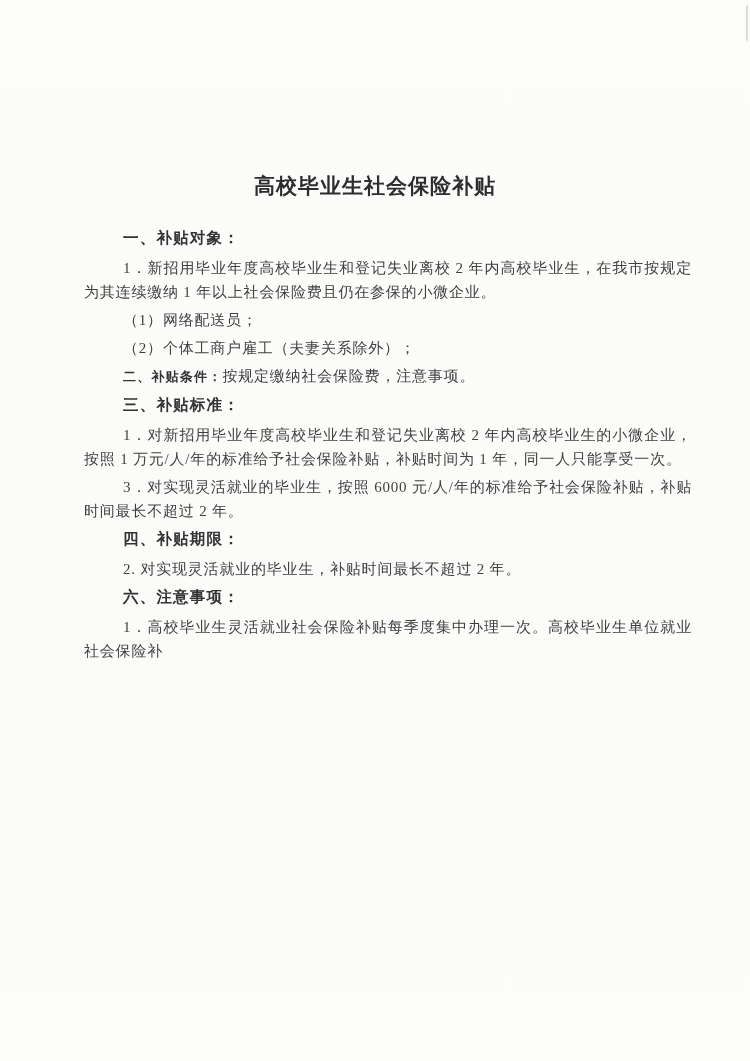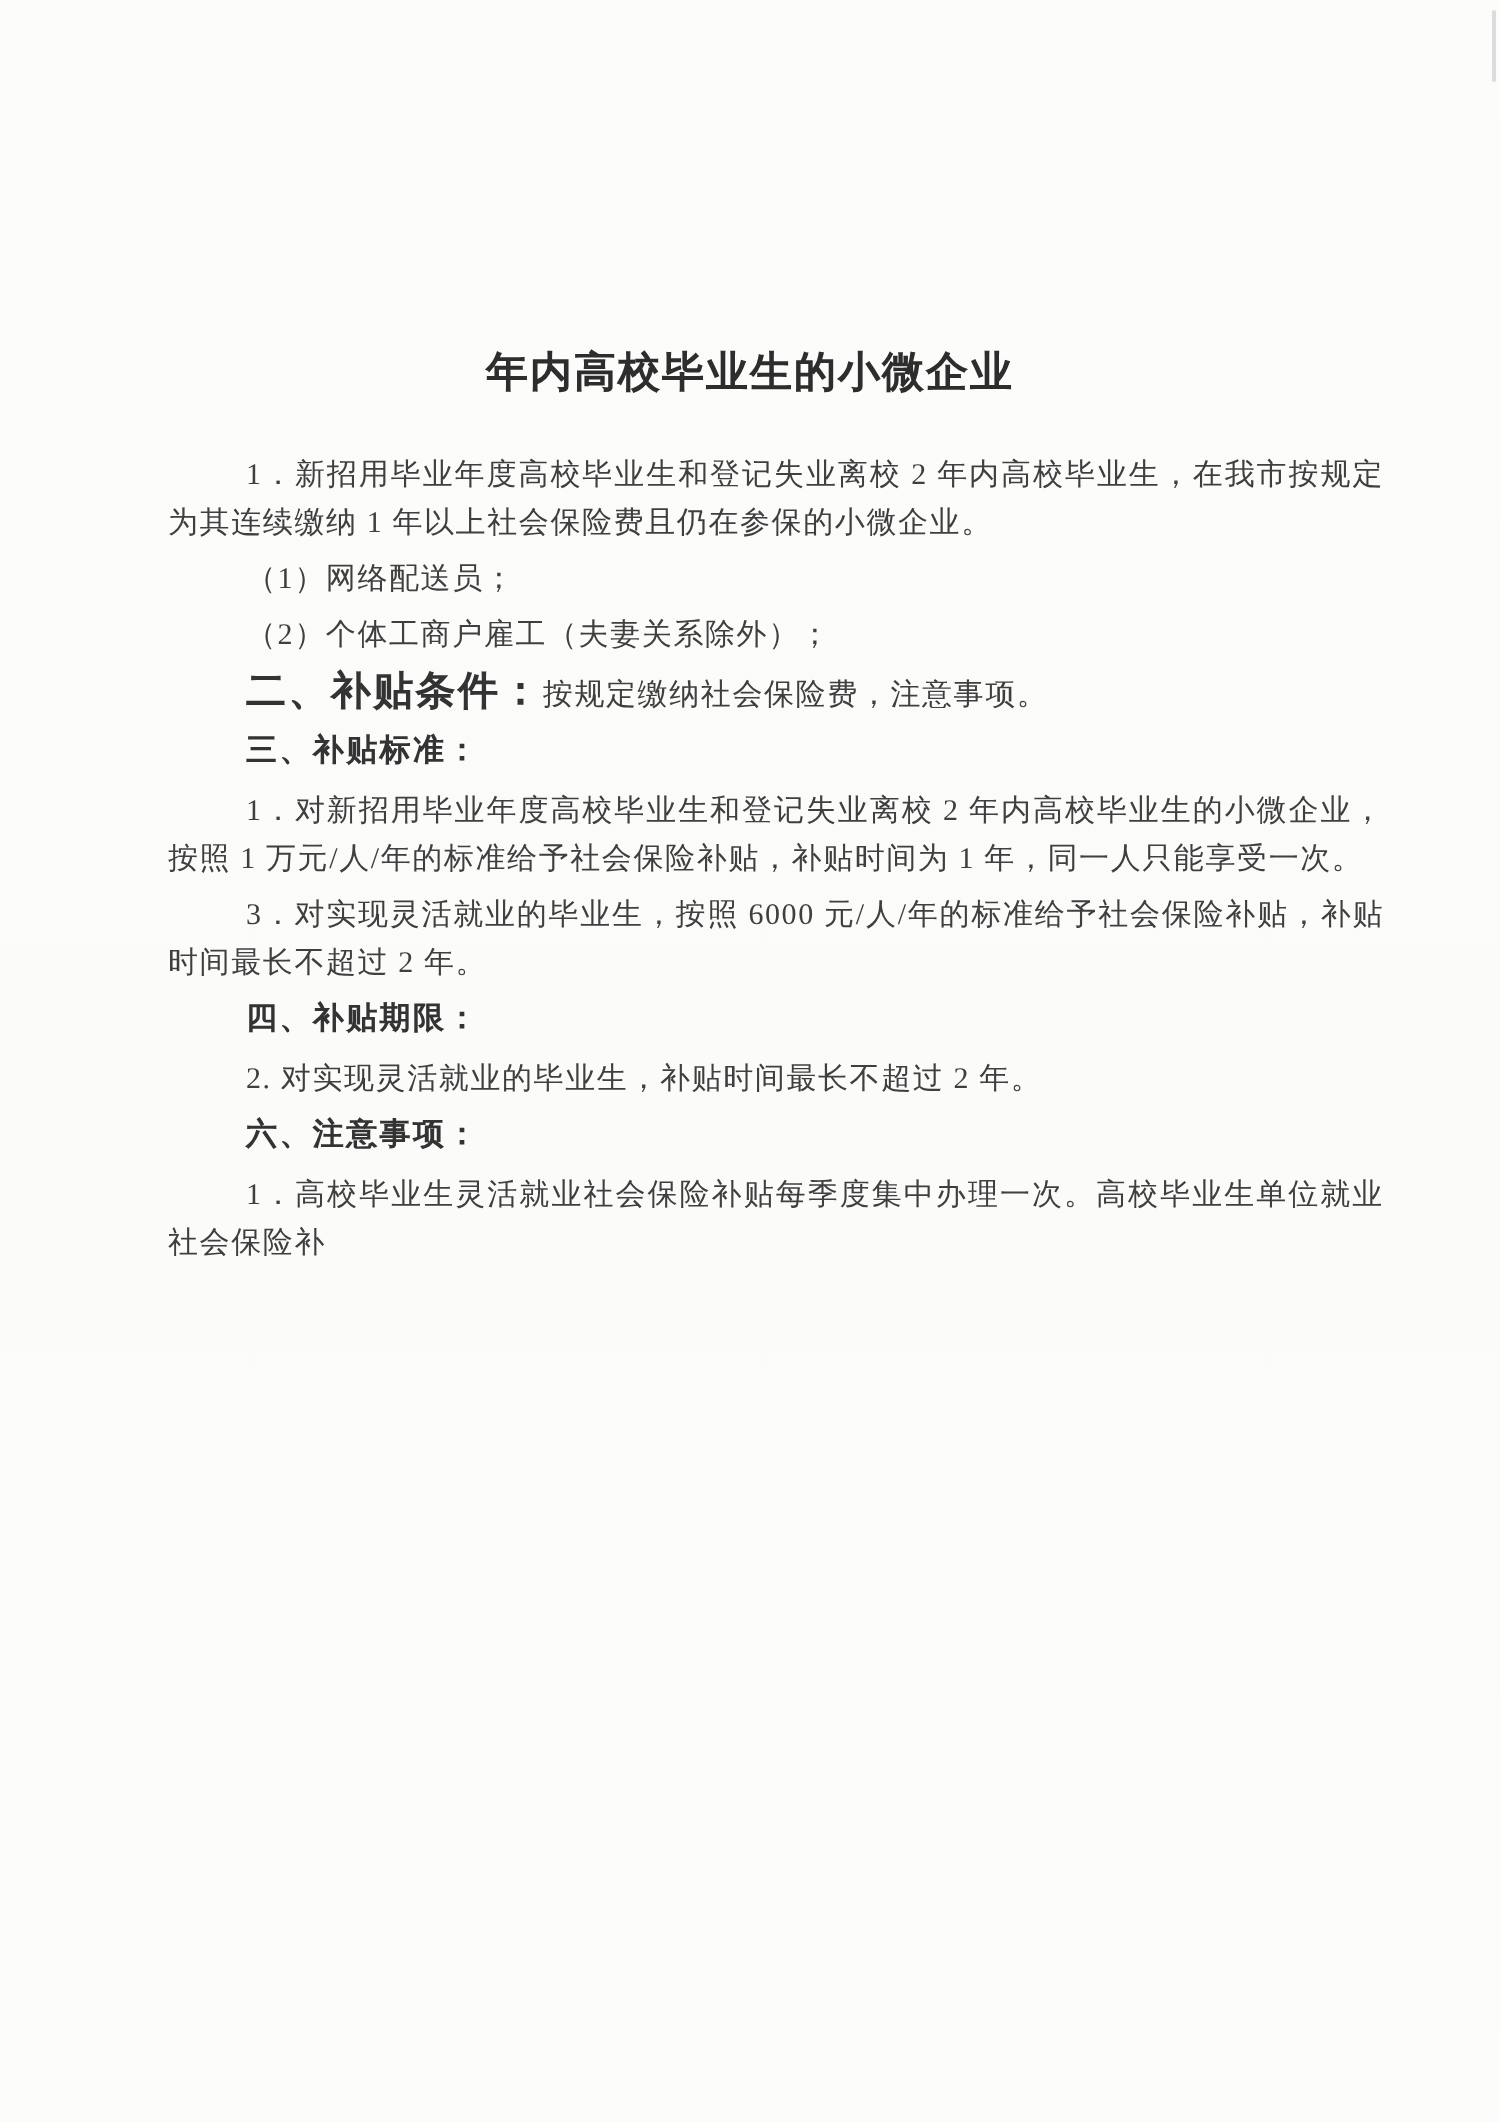--- a/index.html
+++ b/index.html
@@ -55,35 +55,36 @@
     margin: 4px 0 6px 0;
     font-family: "Liberation Sans", "DejaVu Sans", sans-serif;
     font-size: 15.5px;
     font-weight: 700;
     letter-spacing: 1.2px;
     color: #333333;
     text-indent: 39px;
   }
   .inline-head {
     font-family: Liberation Sans, sans-serif;
-    font-size: 20px;
+    font-size: 13px;
     font-weight: 700;
     letter-spacing: 1.2px;
     color: #333333;
   }
 </style>
 </head>
 <body>
 
 <div class="page">
 
-  <h1 class="doc-title">年内高校毕业生的小微企业</h1>
+  <h1 class="doc-title">高校毕业生社会保险补贴</h1>
 
   <div class="doc-body">
 
+    <h2>一、补贴对象：</h2>
 
     <p>1．新招用毕业年度高校毕业生和登记失业离校 2 年内高校毕业生，在我市按规定为其连续缴纳 1 年以上社会保险费且仍在参保的小微企业。</p>
 
 
     <p>（1）网络配送员；</p>
 
     <p>（2）个体工商户雇工（夫妻关系除外）；</p>
 
 
 

